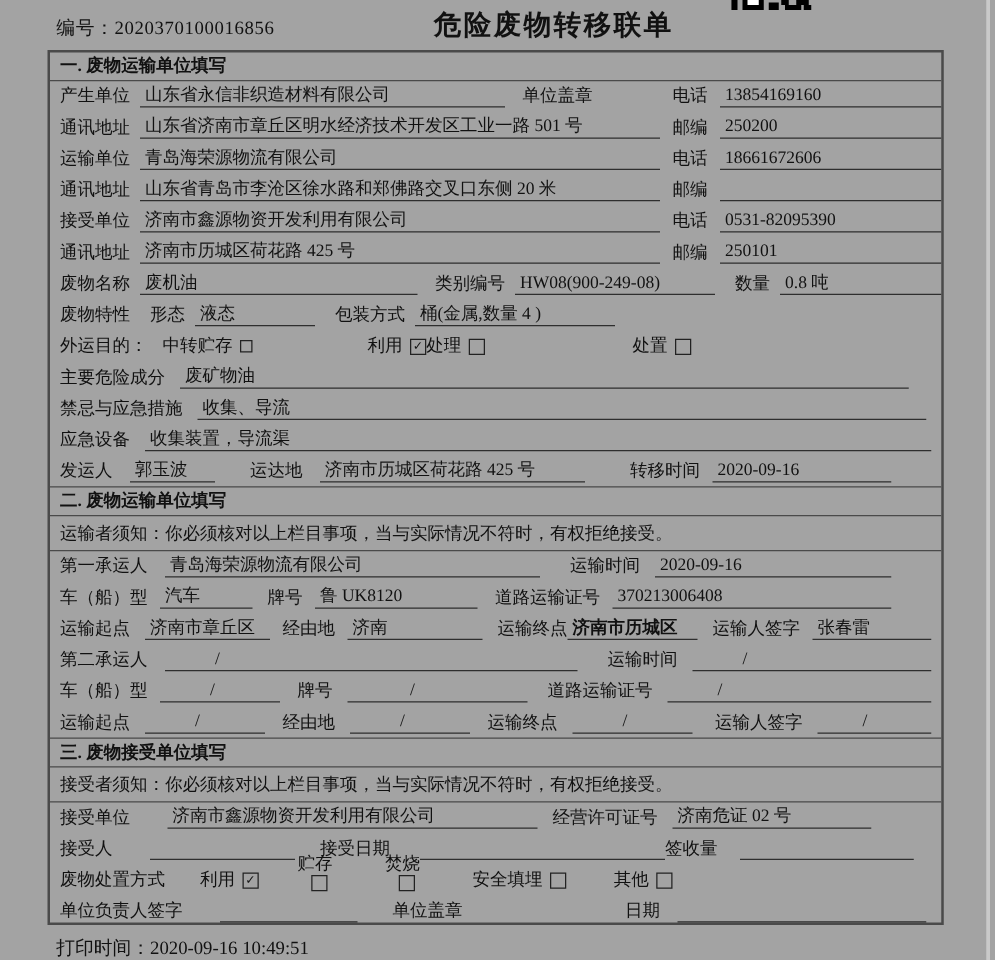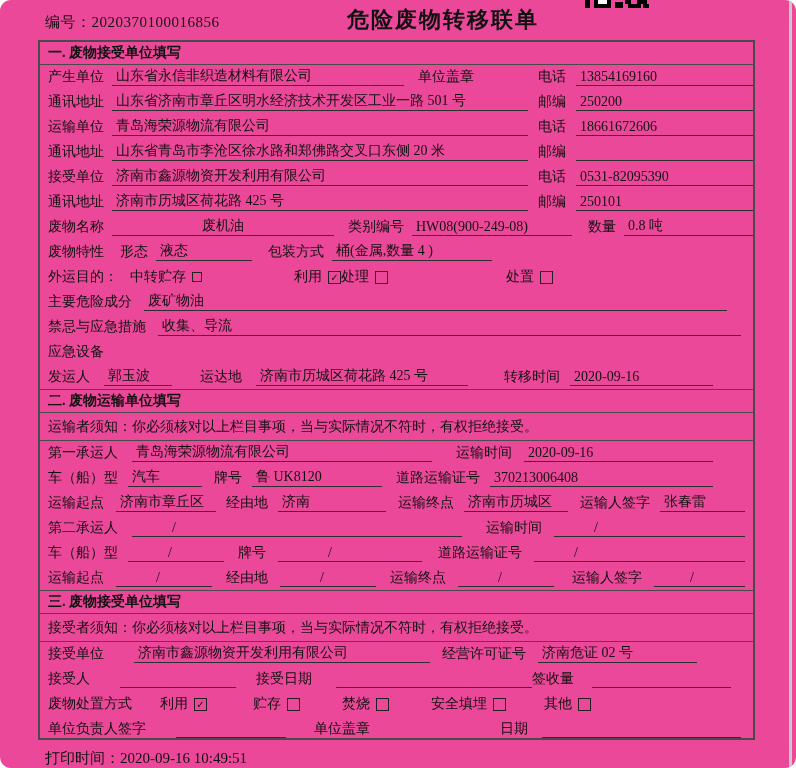--- a/index.html
+++ b/index.html
@@ -1,17 +1,17 @@
 <!DOCTYPE html>
 <html><head>
 <meta charset="utf-8">
 <style>
   html,body{margin:0;padding:0;background:#ffffff;}
-  #page{position:relative;width:796px;height:768px;background:#ec4899;overflow:hidden;
-        font-family:"Liberation Serif","DejaVu Serif",serif;color:#111;font-size:14px;border-radius:11px;}
+  #page{position:relative;width:796px;height:768px;background:#a3a3a3;overflow:hidden;
+        font-family:"Liberation Serif","DejaVu Serif",serif;color:#111;font-size:14px;}
   
   #serial{position:absolute;left:45px;top:13px;font-size:15px;letter-spacing:.5px;}
   #title{position:absolute;left:90px;right:0;top:5px;text-align:center;
          font-size:22px;font-weight:bold;letter-spacing:2px;}
   #qr{position:absolute;left:585px;top:0;width:66px;height:9px;}
   #edge{position:absolute;right:4px;top:0;width:3px;height:768px;background:#c9c9c9;}
   
   #form{position:absolute;left:38px;top:40px;width:717px;height:700px;
         border:2px solid #4a4a4a;box-sizing:border-box;display:flex;flex-direction:column;}
   .sechead{height:23px;flex:0 0 23px;border-bottom:1px solid #4a4a4a;font-weight:bold;
@@ -51,21 +51,21 @@
     <rect x="40" y="0" width="6" height="4" fill="#000"></rect>
     <rect x="43" y="4" width="13" height="4" fill="#000"></rect>
     <rect x="52" y="0" width="10" height="4" fill="#000"></rect>
     <rect x="58" y="4" width="6" height="4" fill="#000"></rect>
   </svg>
 
   <div id="edge"></div>
 
   <div id="form">
 
-    <div class="sechead">一. 废物接受单位填写</div>
+    <div class="sechead">一. 废物运输单位填写</div>
 
     <div class="row">
       <span class="lbl">产生单位</span>
       <span class="u ml8" style="width:292px;">山东省永信非织造材料有限公司</span>
       <span class="lbl" style="margin-left:14px;">单位盖章</span>
       <span class="rg">
         <span class="lbl">电话</span>
         <span class="u fill">13854169160</span>
       </span>
     </div>
@@ -110,21 +110,21 @@
       <span class="lbl">通讯地址</span>
       <span class="u fill ml8" style="margin-right:10px;">济南市历城区荷花路 425 号</span>
       <span class="rg">
         <span class="lbl">邮编</span>
         <span class="u fill">250101</span>
       </span>
     </div>
 
     <div class="row">
       <span class="lbl">废物名称</span>
-      <span class="u ml8" style="width:222px;text-align:center;">废机油</span>
+      <span class="u ml8" style="width:222px;">废机油</span>
       <span class="lbl" style="margin-left:14px;">类别编号</span>
       <span class="u ml8" style="width:160px;">HW08(900-249-08)</span>
       <span class="lbl" style="margin-left:16px;">数量</span>
       <span class="u fill ml8">0.8 吨</span>
     </div>
 
     <div class="row">
       <span class="lbl">废物特性</span>
       <span class="lbl" style="margin-left:16px;">形态</span>
       <span class="u ml8" style="width:96px;">液态</span>
@@ -157,20 +157,21 @@
       <span class="u fill" style="margin-left:12px;margin-right:26px;">废矿物油</span>
     </div>
 
     <div class="row">
       <span class="lbl">禁忌与应急措施</span>
       <span class="u fill" style="margin-left:12px;margin-right:12px;">收集、导流</span>
     </div>
 
     <div class="row">
       <span class="lbl">应急设备</span>
+      <span class="u fill" style="margin-left:12px;margin-right:8px;">收集装置，导流渠</span>
     </div>
 
     <div class="row">
       <span class="lbl">发运人</span>
       <span class="u" style="margin-left:14px;width:68px;">郭玉波</span>
       <span class="lbl" style="margin-left:28px;">运达地</span>
       <span class="u" style="margin-left:14px;width:212px;">济南市历城区荷花路 425 号</span>
       <span class="lbl" style="margin-left:36px;">转移时间</span>
       <span class="u fill" style="margin-left:10px;margin-right:40px;">2020-09-16</span>
     </div>
@@ -193,21 +194,21 @@
       <span class="lbl" style="margin-left:14px;">道路运输证号</span>
       <span class="u fill" style="margin-left:10px;margin-right:40px;">370213006408</span>
     </div>
 
     <div class="row">
       <span class="lbl">运输起点</span>
       <span class="u" style="margin-left:12px;width:100px;">济南市章丘区</span>
       <span class="lbl" style="margin-left:10px;">经由地</span>
       <span class="u" style="margin-left:10px;width:108px;">济南</span>
       <span class="lbl" style="margin-left:12px;">运输终点</span>
-      <span class="u" style="margin-left:10px;width:104px;">济南市历城区</span>
+      <span class="u" style="width:104px;font-weight:bold;">济南市历城区</span>
       <span class="lbl" style="margin-left:12px;">运输人签字</span>
       <span class="u fill" style="margin-left:10px;margin-right:8px;">张春雷</span>
     </div>
 
     <div class="row">
       <span class="lbl">第二承运人</span>
       <span class="u" style="margin-left:14px;width:330px;text-align:left;padding-left:40px;">/</span>
       <span class="lbl" style="margin-left:24px;">运输时间</span>
       <span class="u fill" style="margin-left:12px;margin-right:8px;padding-left:40px;">/</span>
     </div>
@@ -250,25 +251,25 @@
       <span class="lbl" style="">签收量</span>
       <span class="u fill" style="margin-left:18px;margin-right:22px;"></span>
     </div>
 
     <div class="row">
       <span class="lbl">废物处置方式</span>
       <span class="cbi" style="margin-left:28px;">
         <span>利用</span>
         <span class="cb">✓</span>
       </span>
-      <span class="cbi" style="margin-left:46px;">
+      <span class="cbi" style="margin-left:31px;flex-direction:column;">
         <span>贮存</span>
         <span class="cb"></span>
       </span>
-      <span class="cbi" style="margin-left:42px;">
+      <span class="cbi" style="margin-left:42px;flex-direction:column;">
         <span>焚烧</span>
         <span class="cb"></span>
       </span>
       <span class="cbi" style="margin-left:42px;">
         <span>安全填埋</span>
         <span class="cb"></span>
       </span>
       <span class="cbi" style="margin-left:38px;">
         <span>其他</span>
         <span class="cb"></span>

